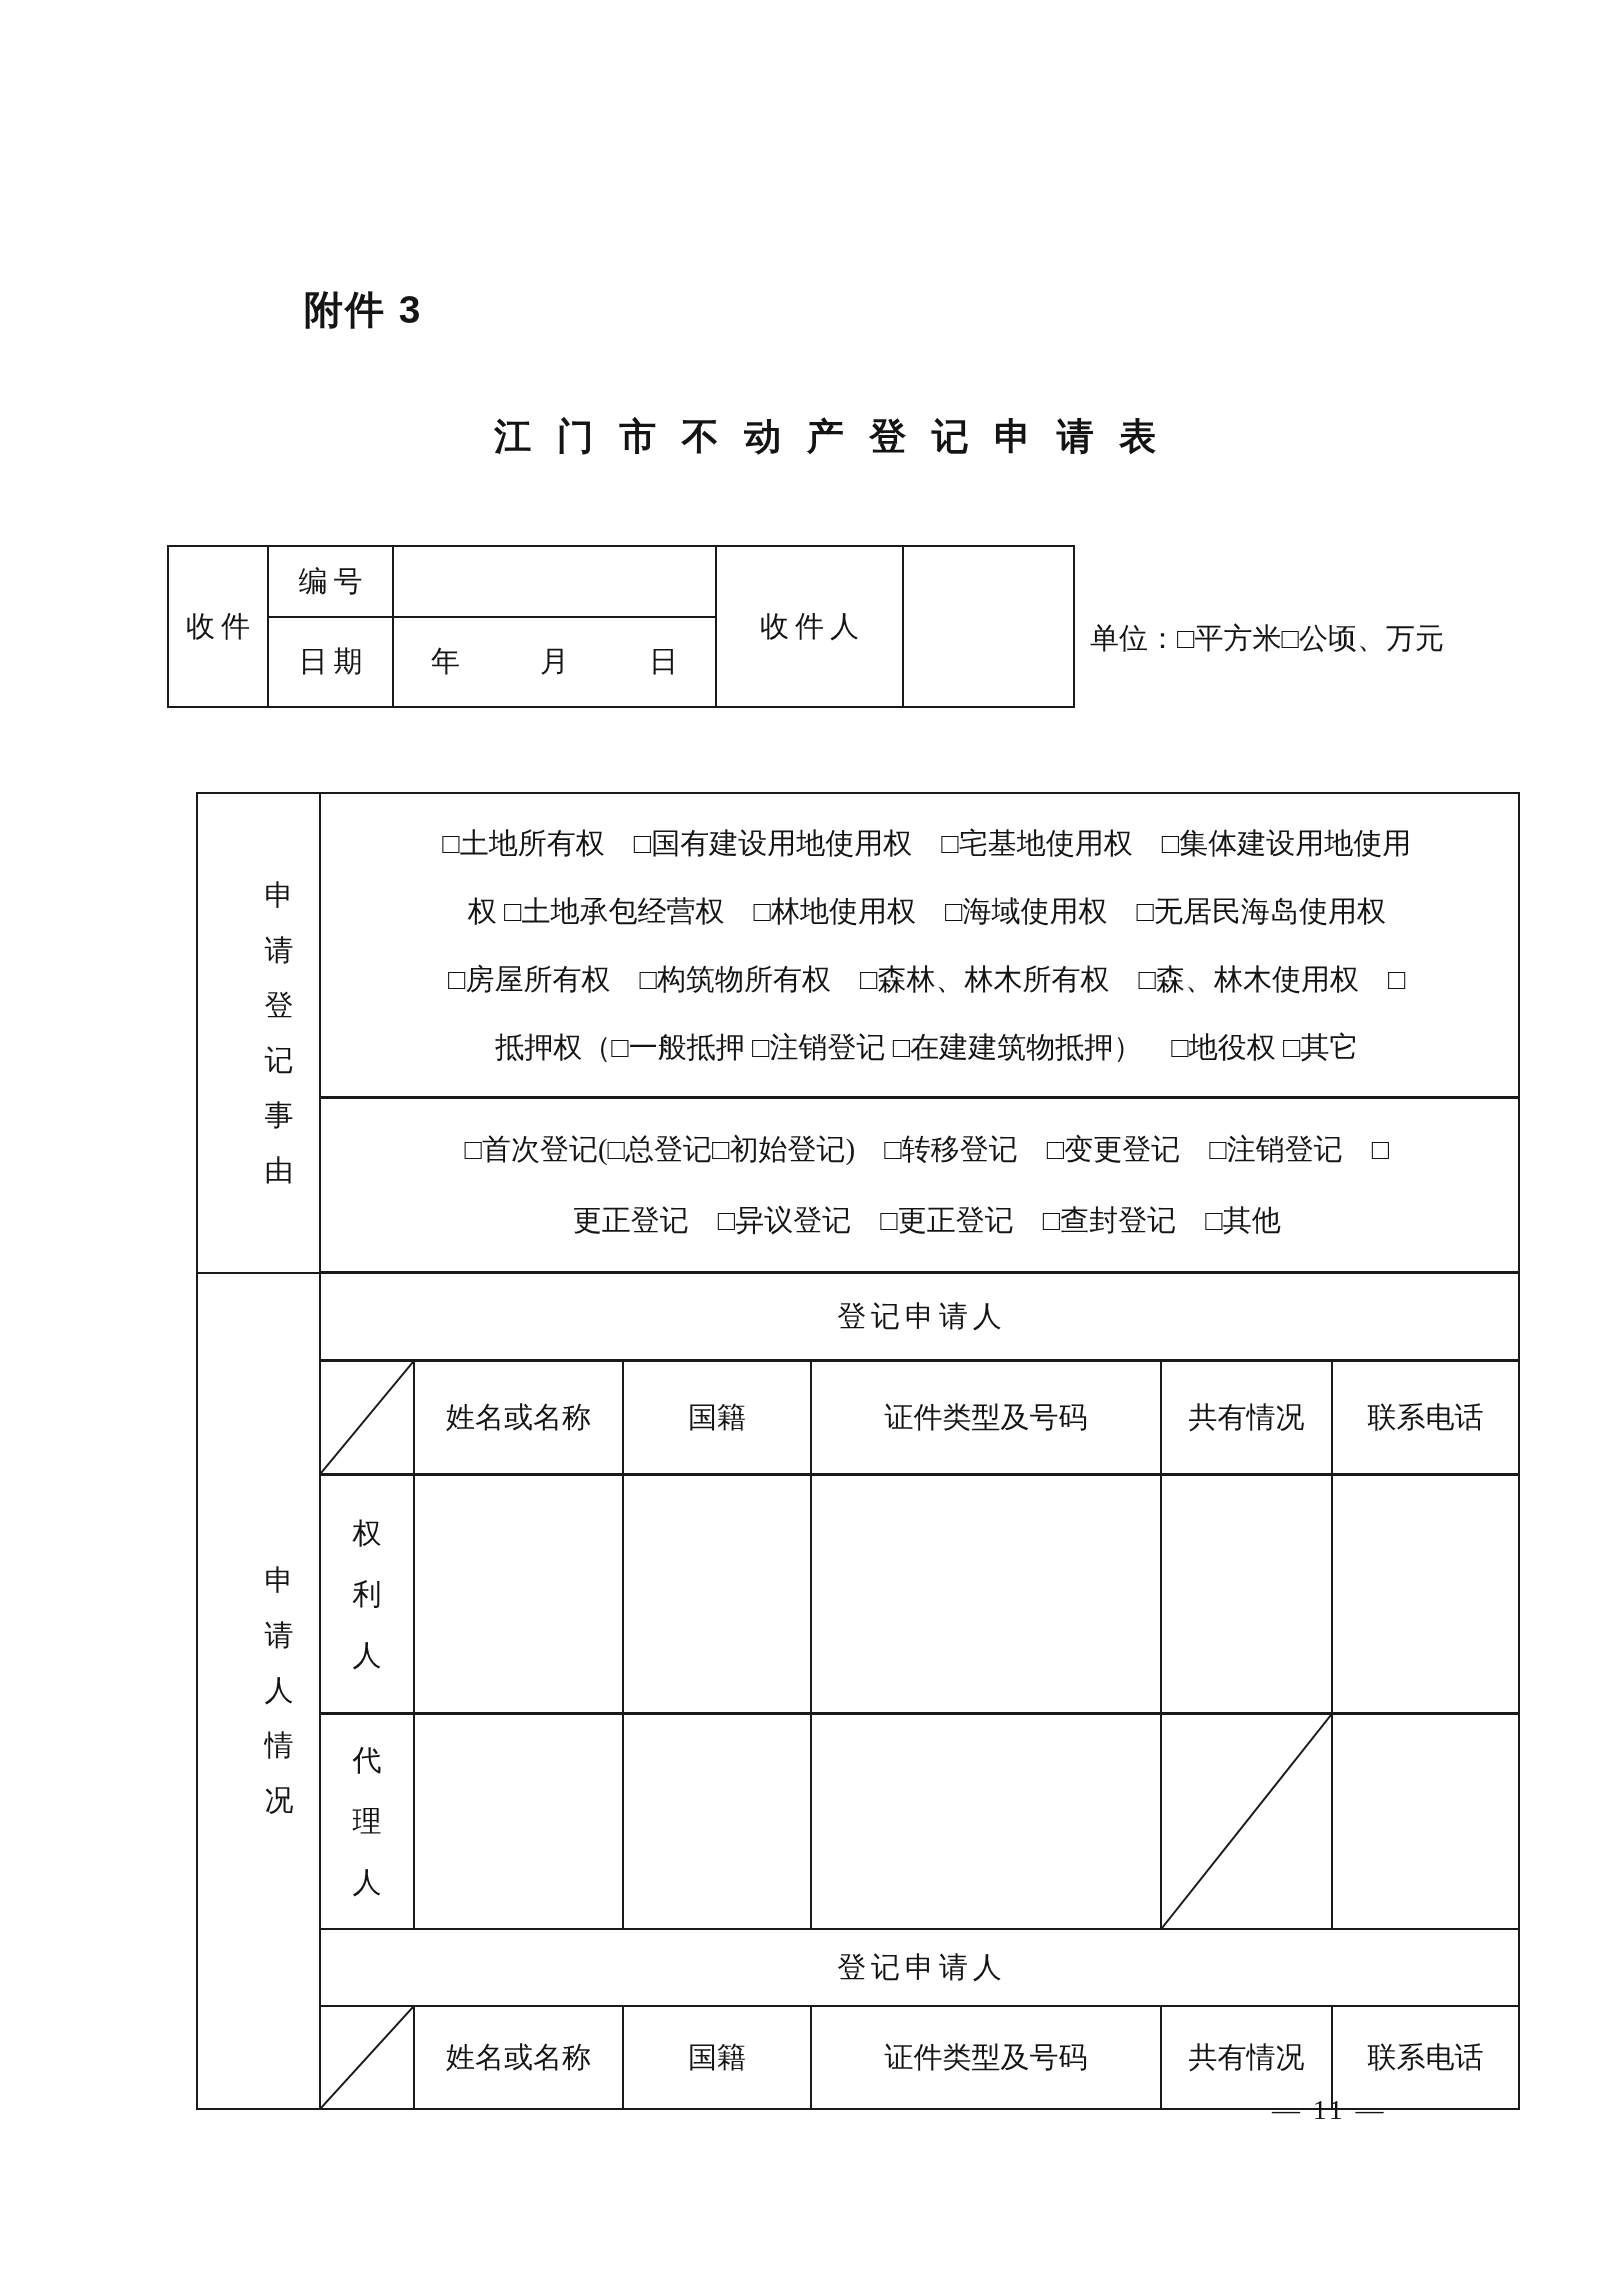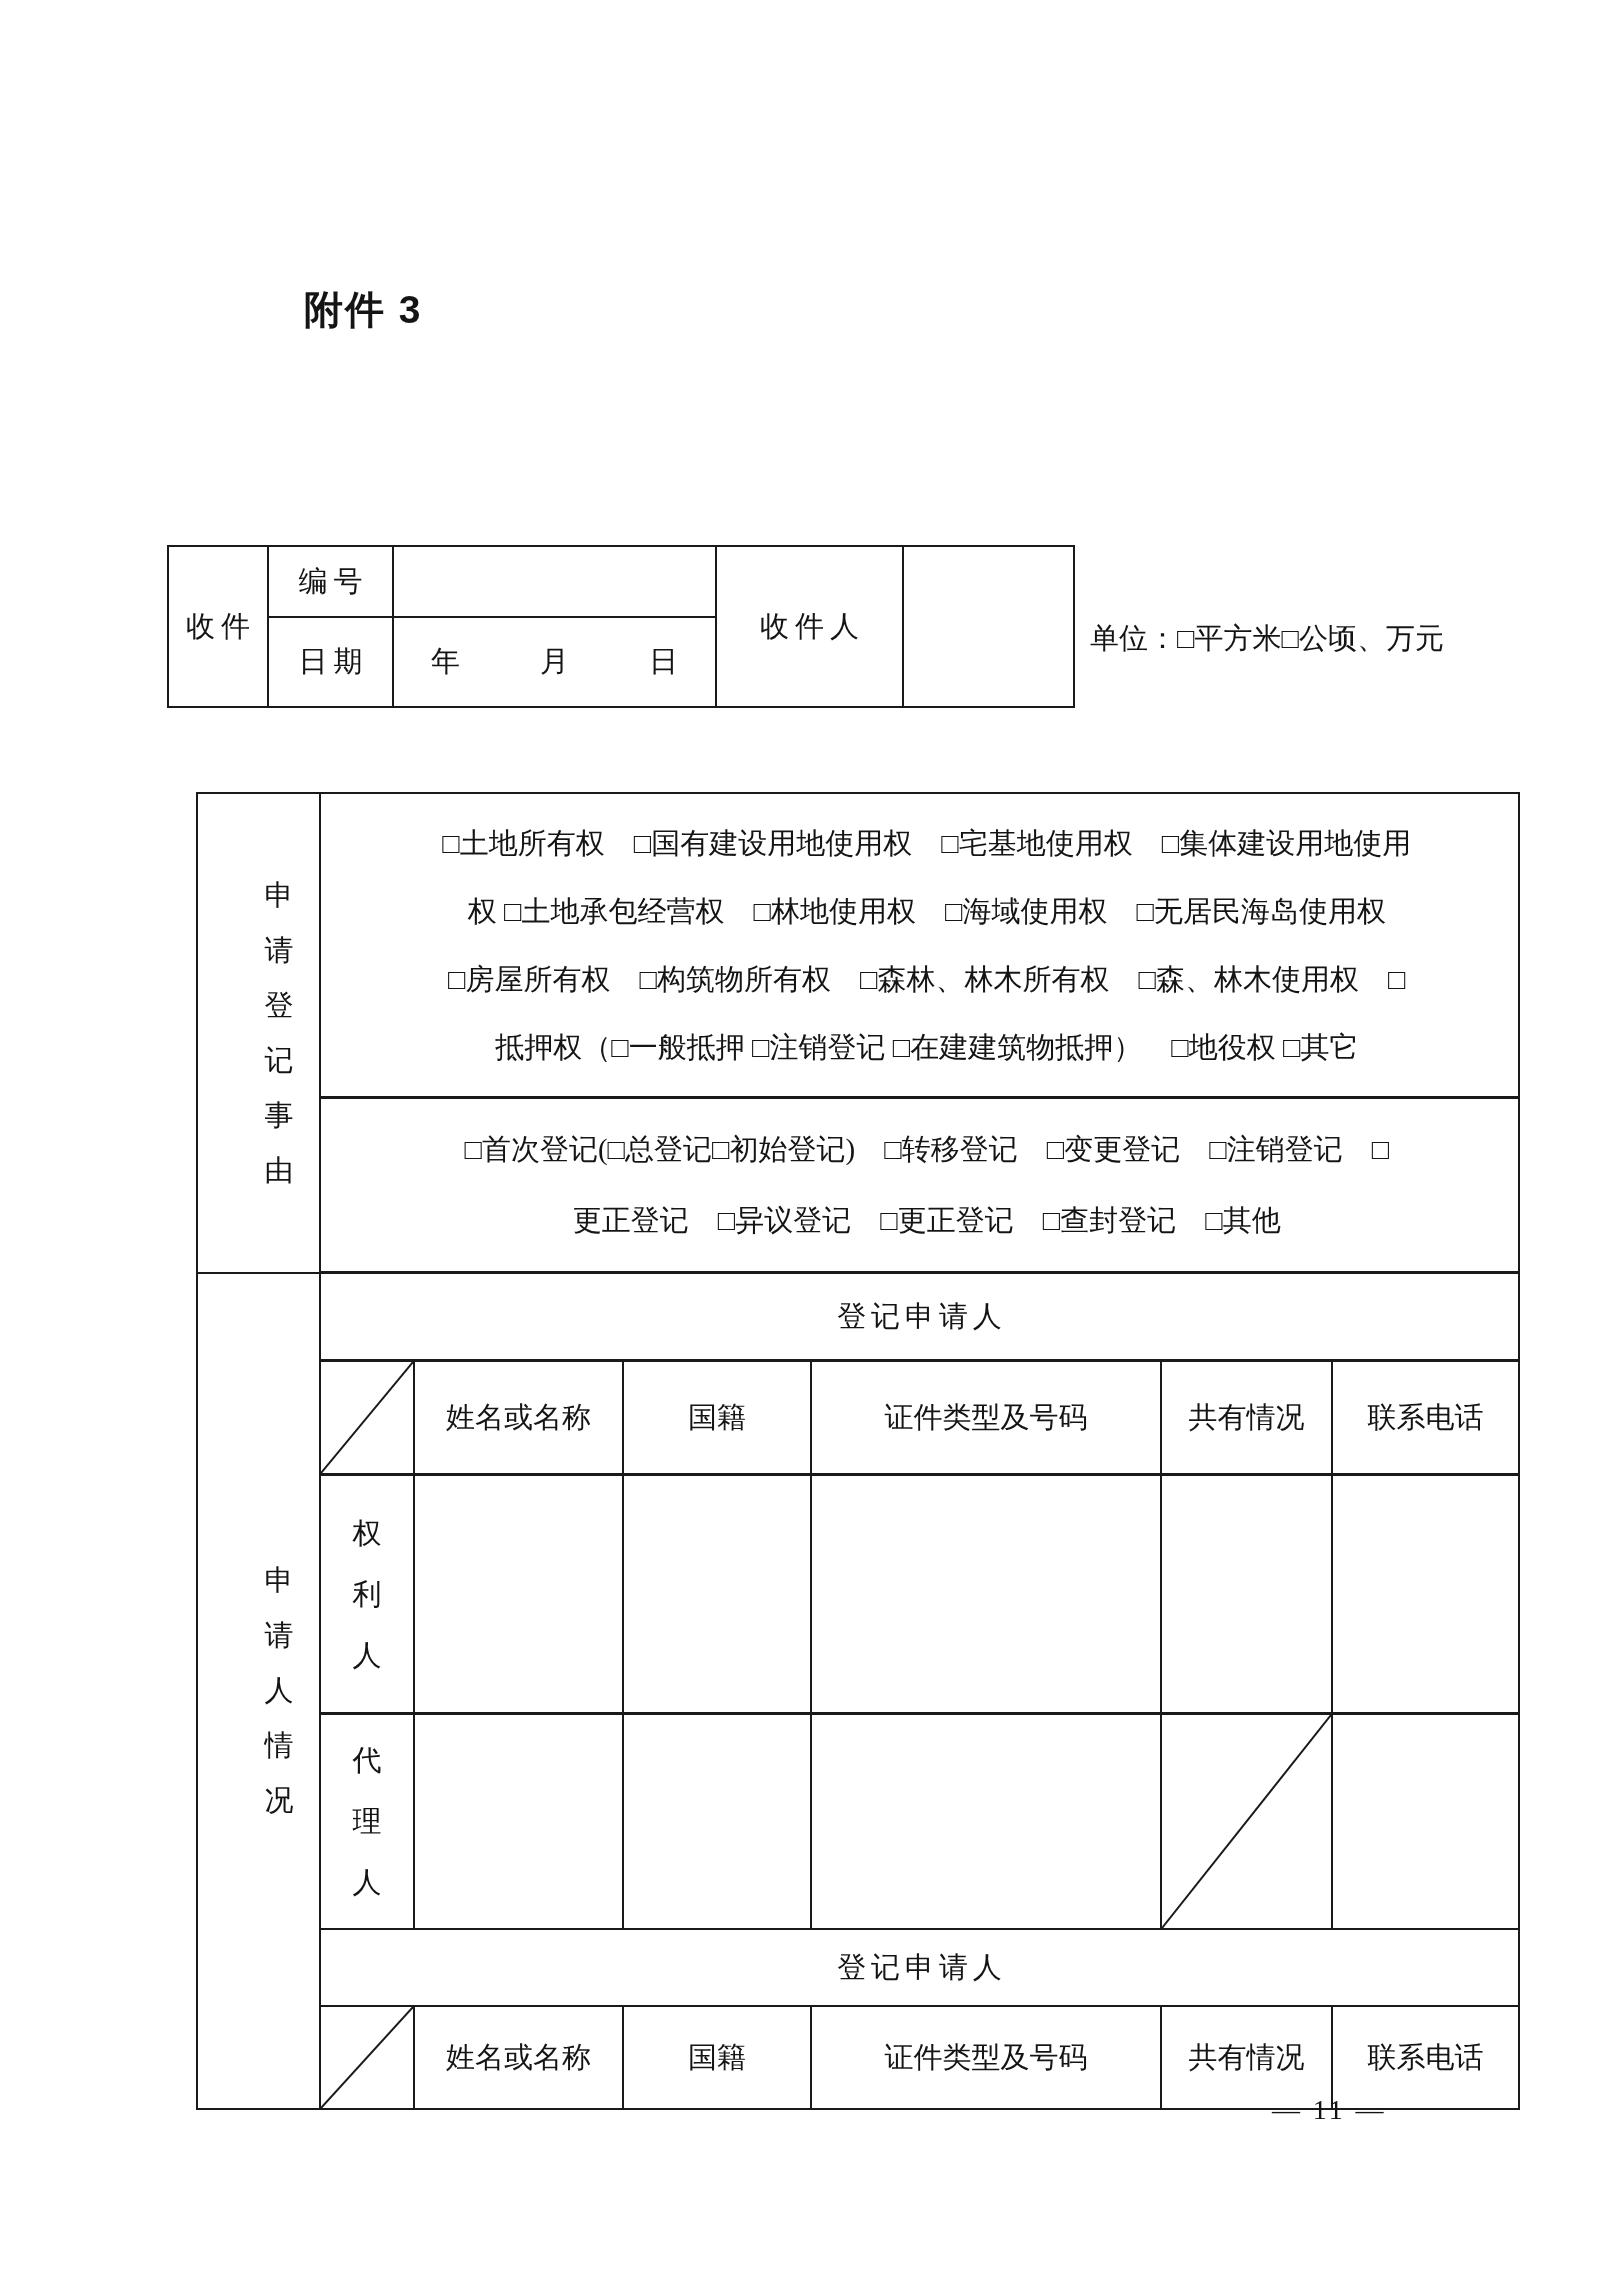--- a/index.html
+++ b/index.html
@@ -96,20 +96,21 @@
     text-align: right;
   }
 </style>
 </head>
 <body>
 
 <div class="page">
 
   <div class="abs attachment">附件 3</div>
 
+  <div class="abs title">江门市不动产登记申请表</div>
 
   <table class="abs receipt">
     <colgroup>
       <col style="width:100px">
         <col style="width:125px">
         <col style="width:323px">
       <col style="width:187px">
         <col style="width:171px">
     </colgroup>
     <tbody>

